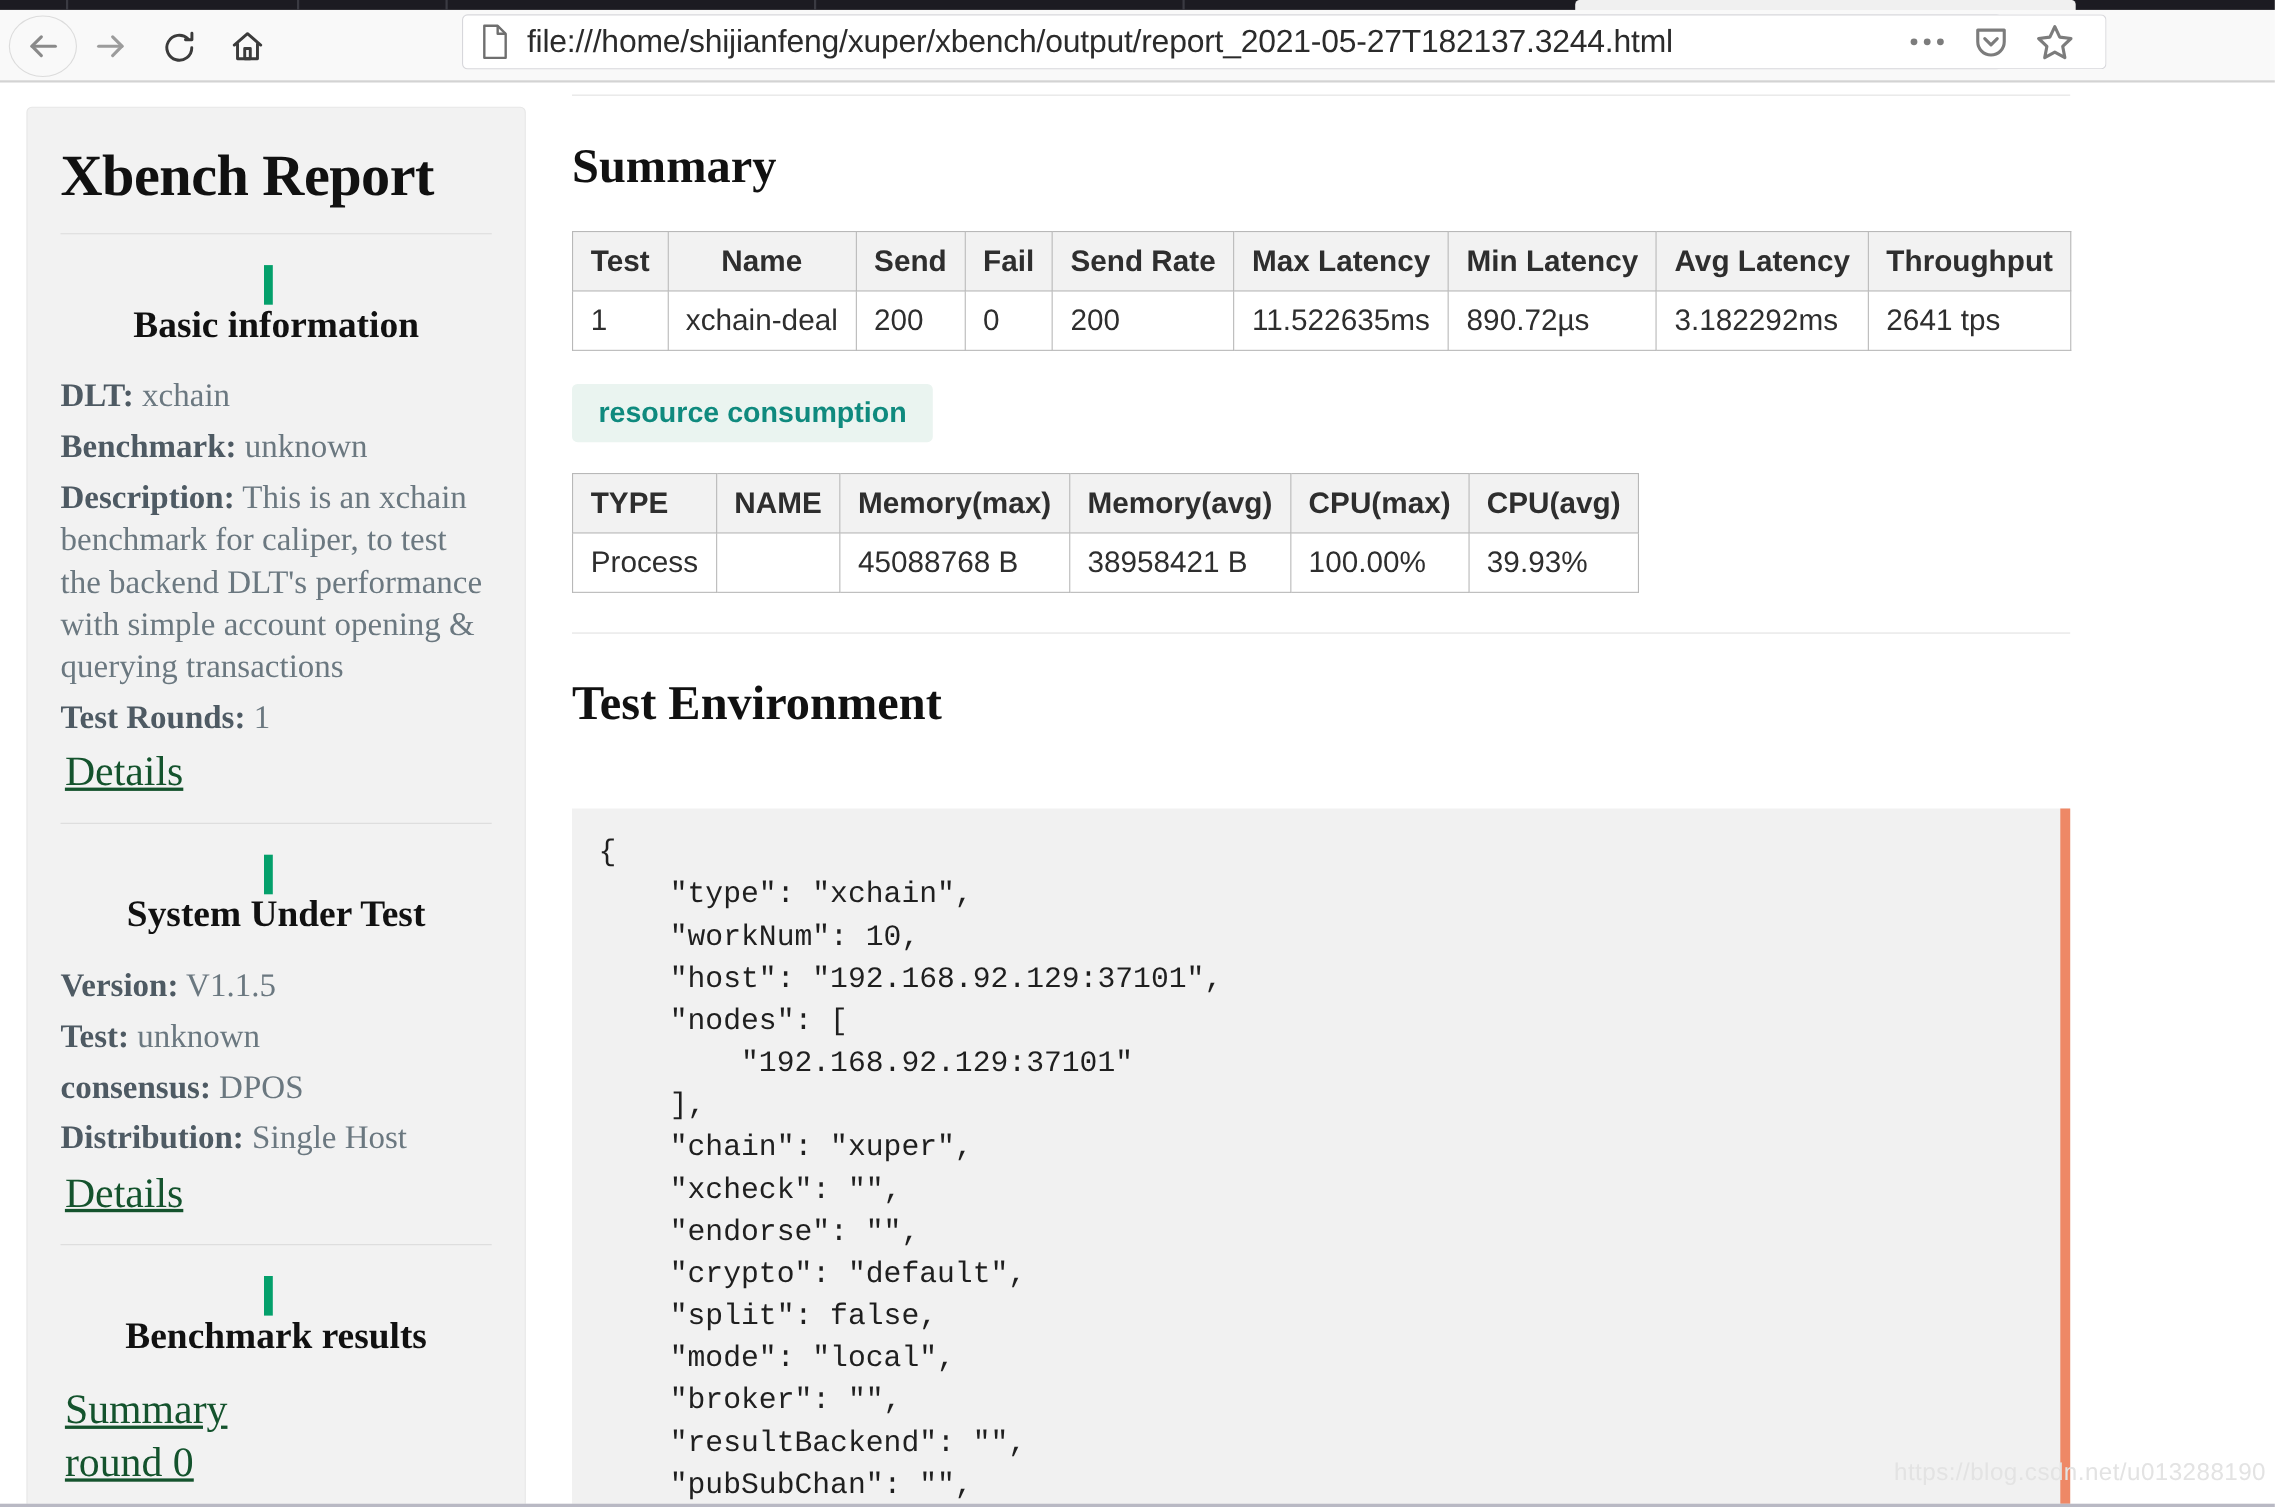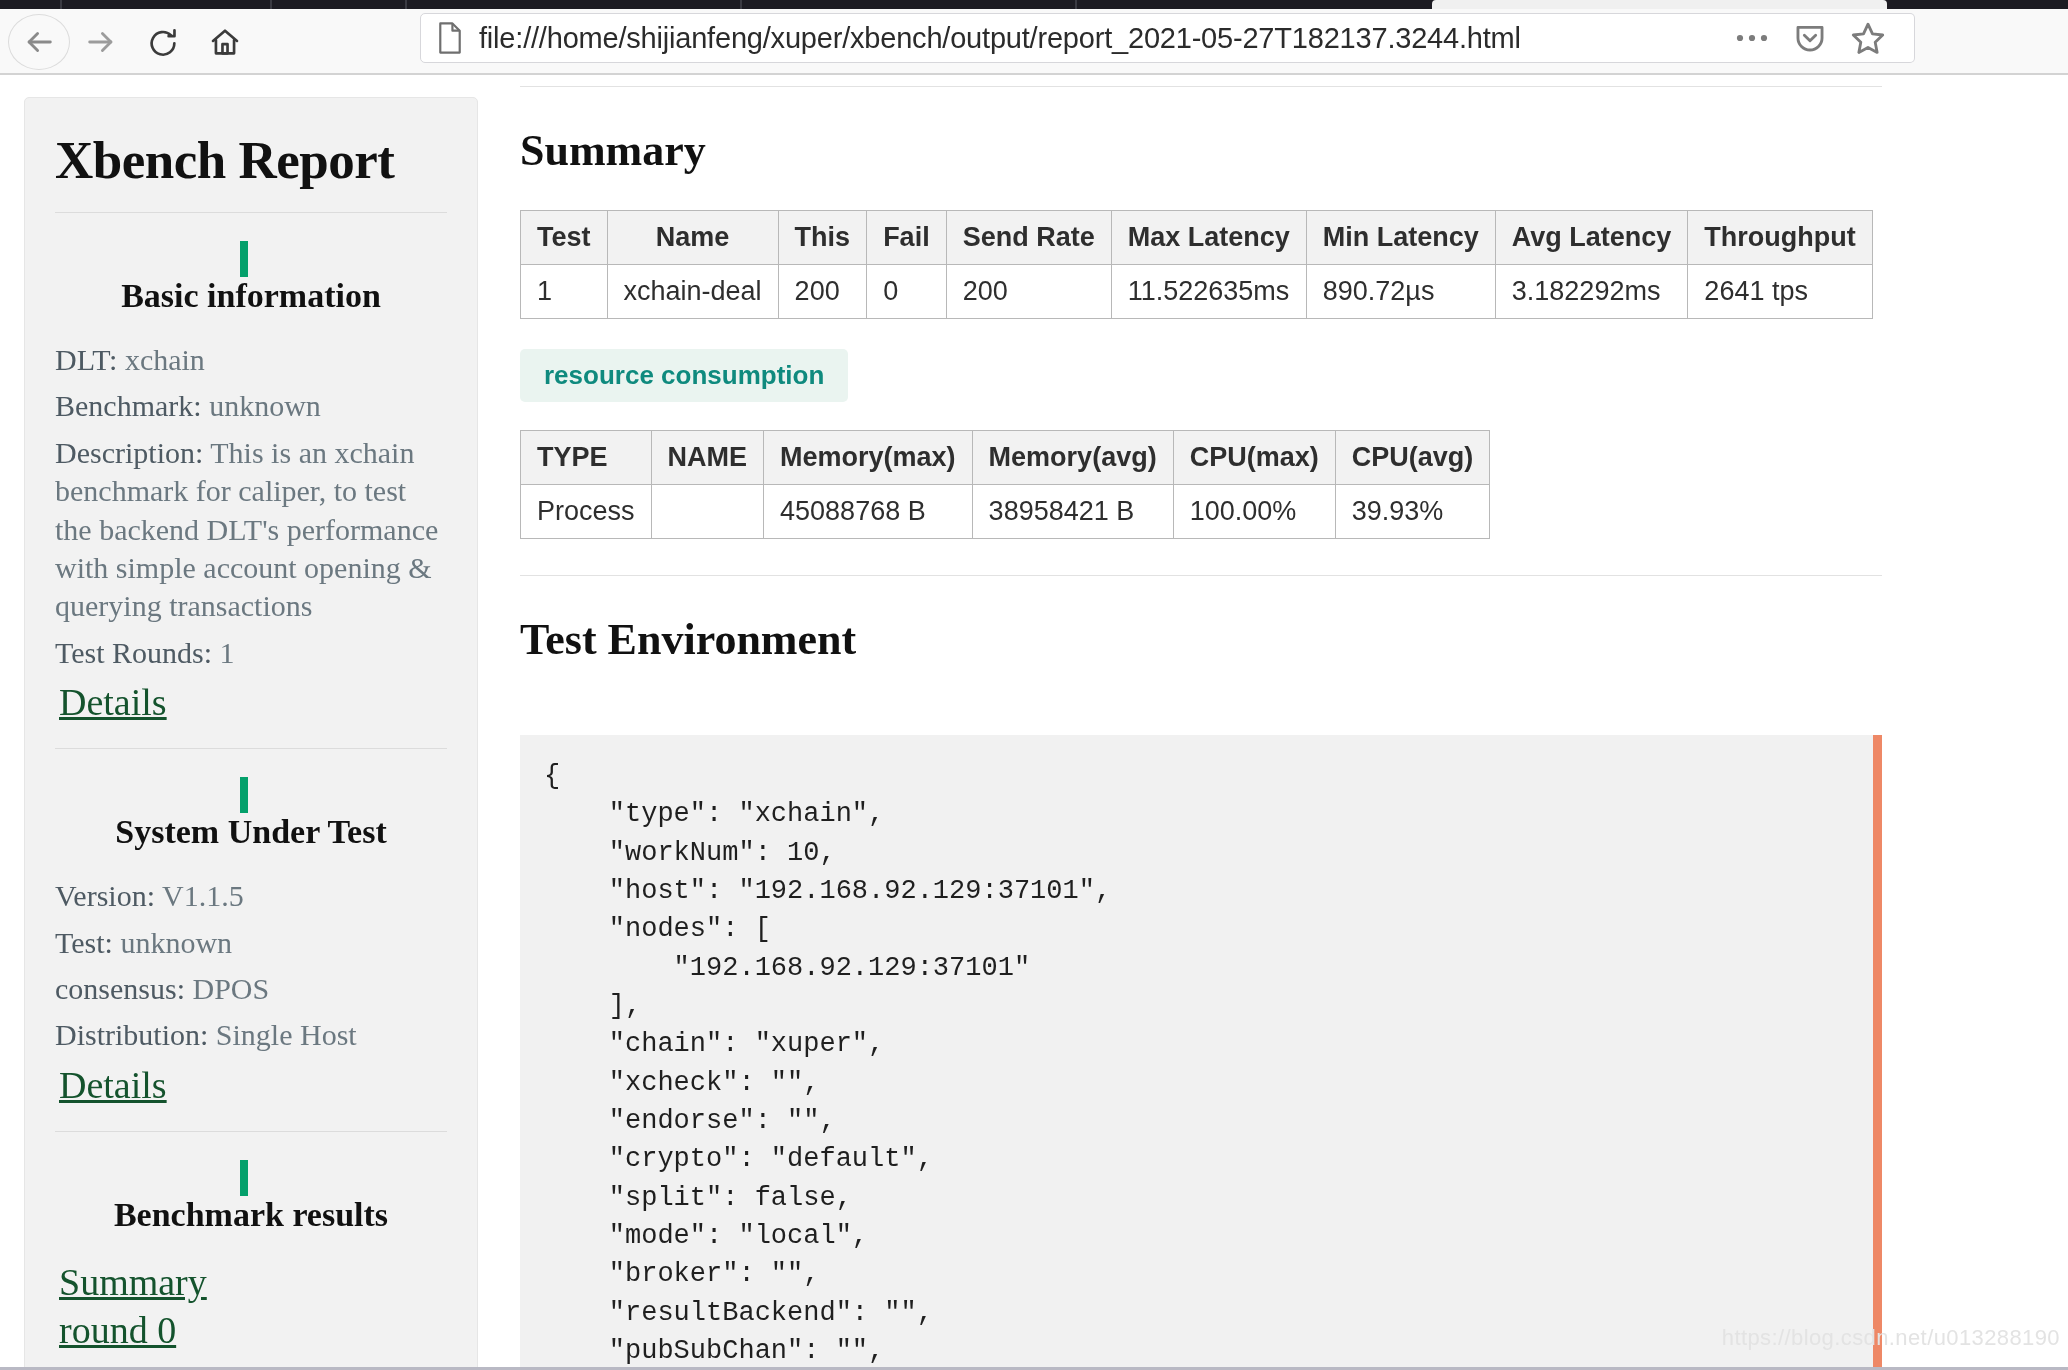--- a/index.html
+++ b/index.html
@@ -125,21 +125,21 @@
     font-size: 34px;
     color: #111111;
   }
   .kv {
     font-size: 30px;
     line-height: 1.28;
     color: #5b6770;
     margin-bottom: 8px;
   }
   .kv .k {
-    font-weight: normal;
+    font-weight: bold;
     color: #4e5a63;
   }
   .kv .v { color: #6b7880; }
   .side-link {
     display: inline-block;
     font-size: 38px;
     color: #14532d;
     text-decoration: underline;
     margin: 4px 0 2px 4px;
     cursor: pointer;
@@ -383,21 +383,21 @@
     <div class="main-divider" id="main-top-divider"></div>
 
     
     <h2 class="section-title">Summary</h2>
 
     <table class="report-table" id="summary-table">
       <thead>
         <tr>
           <th>Test</th>
           <th>Name</th>
-          <th>This</th>
+          <th>Send</th>
           <th>Fail</th>
           <th>Send Rate</th>
           <th>Max Latency</th>
           <th>Min Latency</th>
           <th>Avg Latency</th>
           <th>Throughput</th>
         </tr>
       </thead>
       <tbody>
         <tr>

